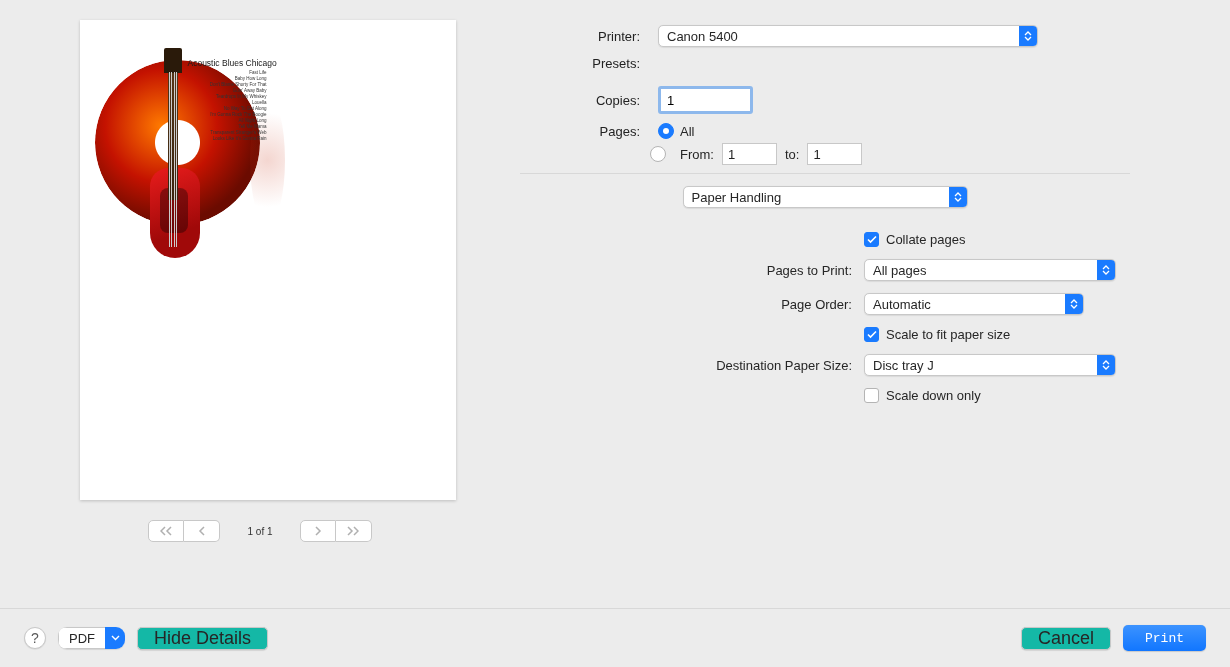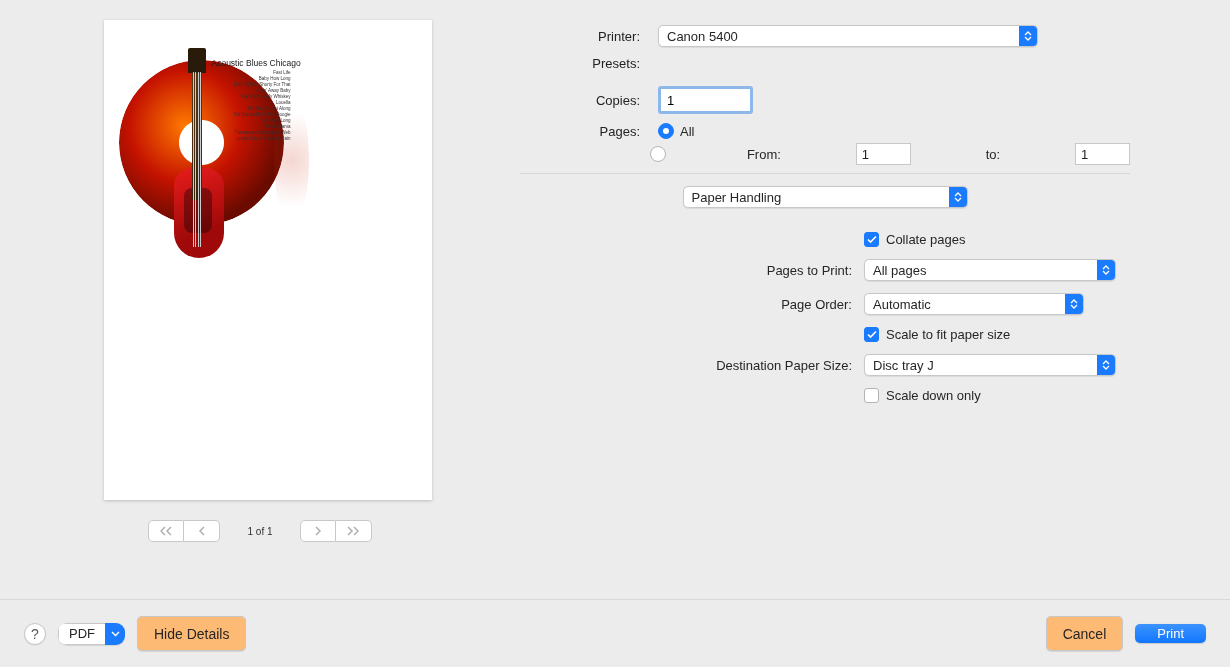--- a/index.html
+++ b/index.html
@@ -24,21 +24,21 @@
   padding: 20px 0 0 0;
 }
 .left-pane {
   width: 520px;
   display: flex;
   flex-direction: column;
   align-items: center;
   padding: 0 40px;
 }
 .preview-box {
-  width: 328px;
+  width: 376px;
   height: 480px;
   background: #fff;
   box-shadow: 0 1px 3px rgba(0,0,0,0.2);
   position: relative;
   overflow: hidden;
   margin-left: 15px;
 }
 .disc-graphic {
   position: absolute;
   top: 30px;
@@ -350,50 +350,51 @@
 }
 .pdf-btn .pdf-arrow {
   width: 20px;
   background: #1a7bff;
   border-radius: 0 5px 5px 0;
   display: flex;
   align-items: center;
   justify-content: center;
 }
 .std-btn {
-  height: 35px;
+  height: 23px;
   padding: 0 16px;
-  background: #fdba74;
+  background: #14b8a6;
   border: 1px solid #c8c8c8;
   border-radius: 5px;
-  font-size: 14px;
+  font-size: 18px;
   display: flex;
   align-items: center;
   box-shadow: 0 0.5px 1px rgba(0,0,0,0.1);
 }
 .primary-btn {
-  height: 19px;
+  height: 26px;
   padding: 4px 22px;
   background: linear-gradient(#3c93ff, #1176ff);
   color: #fff;
   border: none;
   border-radius: 5px;
   font-size: 13px;
   display: flex;
   align-items: center;
   box-shadow: 0 0.5px 1px rgba(0,0,0,0.15);
+  font-family: Liberation Mono, monospace;
 }
 .spacer { flex: 1; }
 
 .pages-from-row {
   display: flex;
   align-items: center;
   margin-left: 130px;
   margin-top: 4px;
-  justify-content: space-between;
+  gap: 8px;
 }
 .pages-from-row .text-input { width: 55px; }
 </style>
 </head>
 <body>
 
 <div class="dialog">
   <div class="content">
 
     <div class="left-pane">

